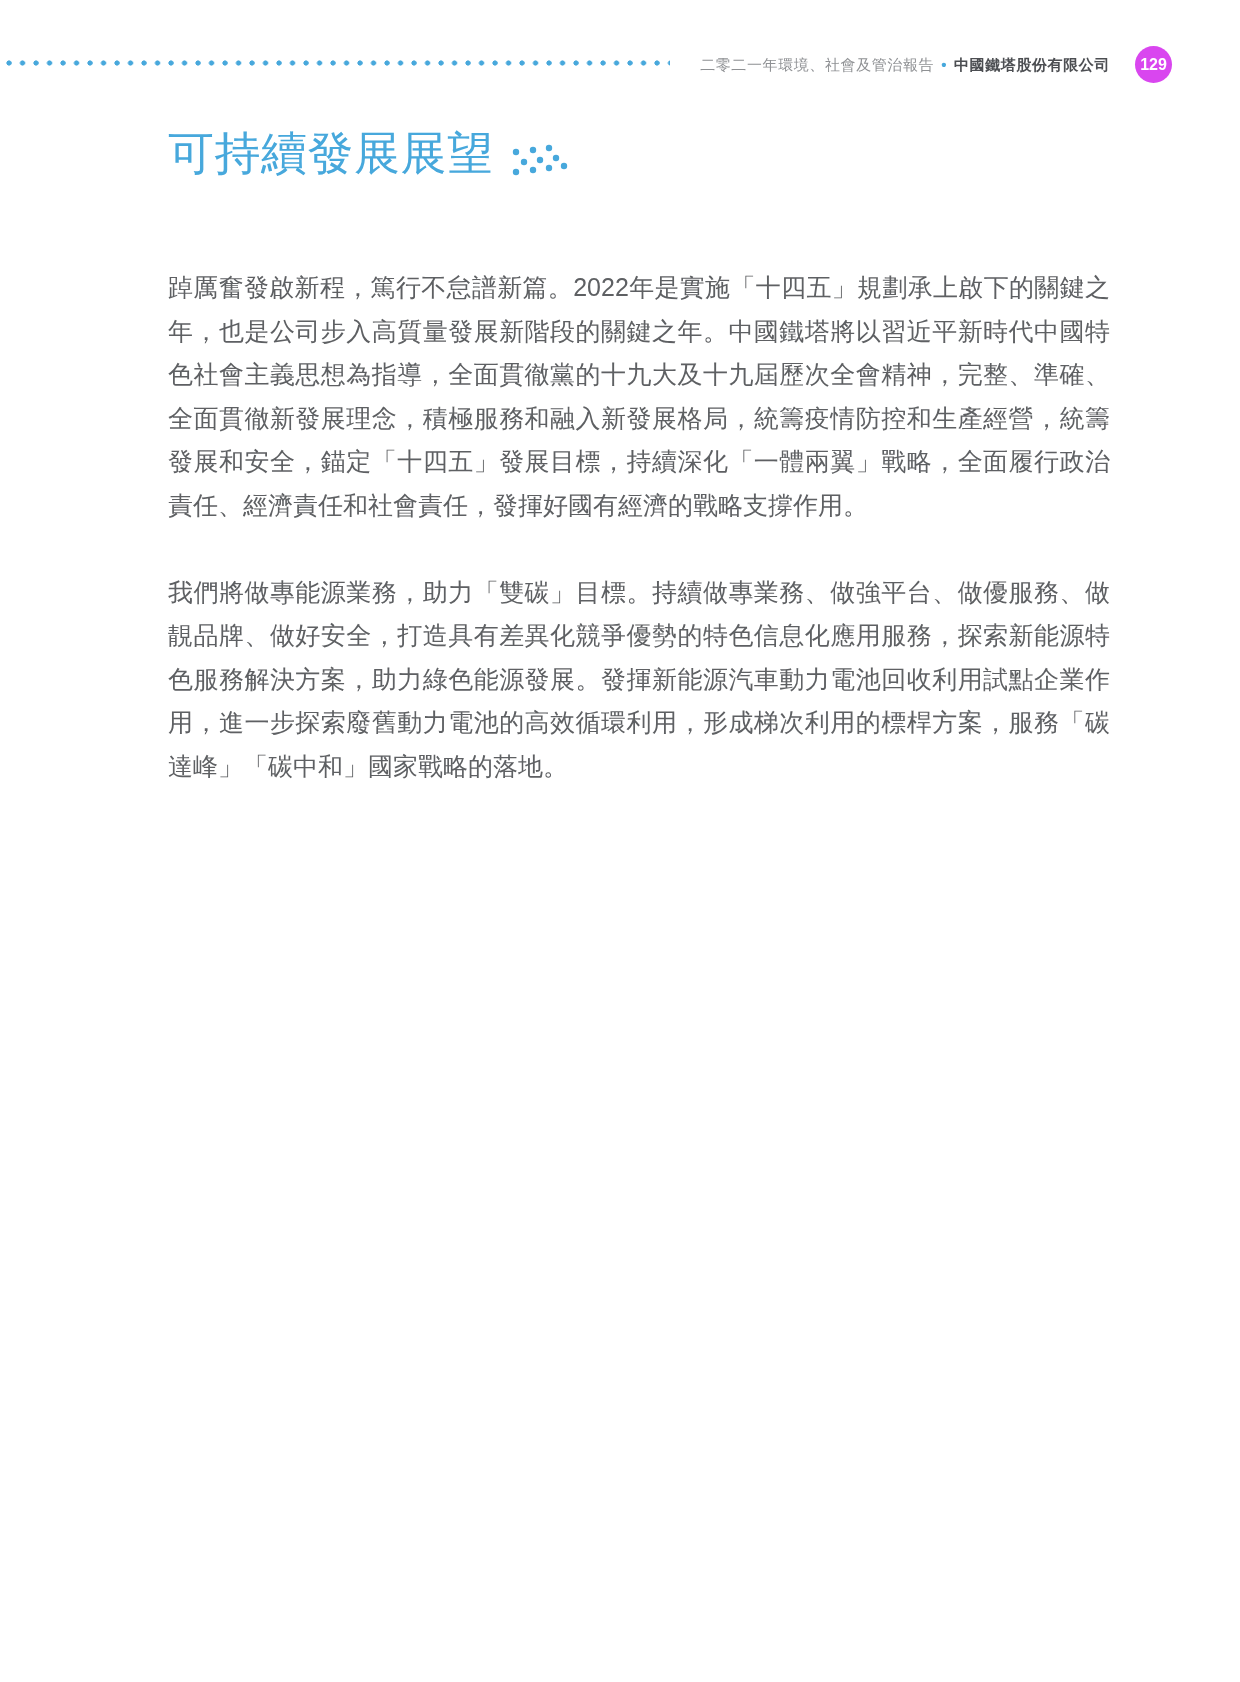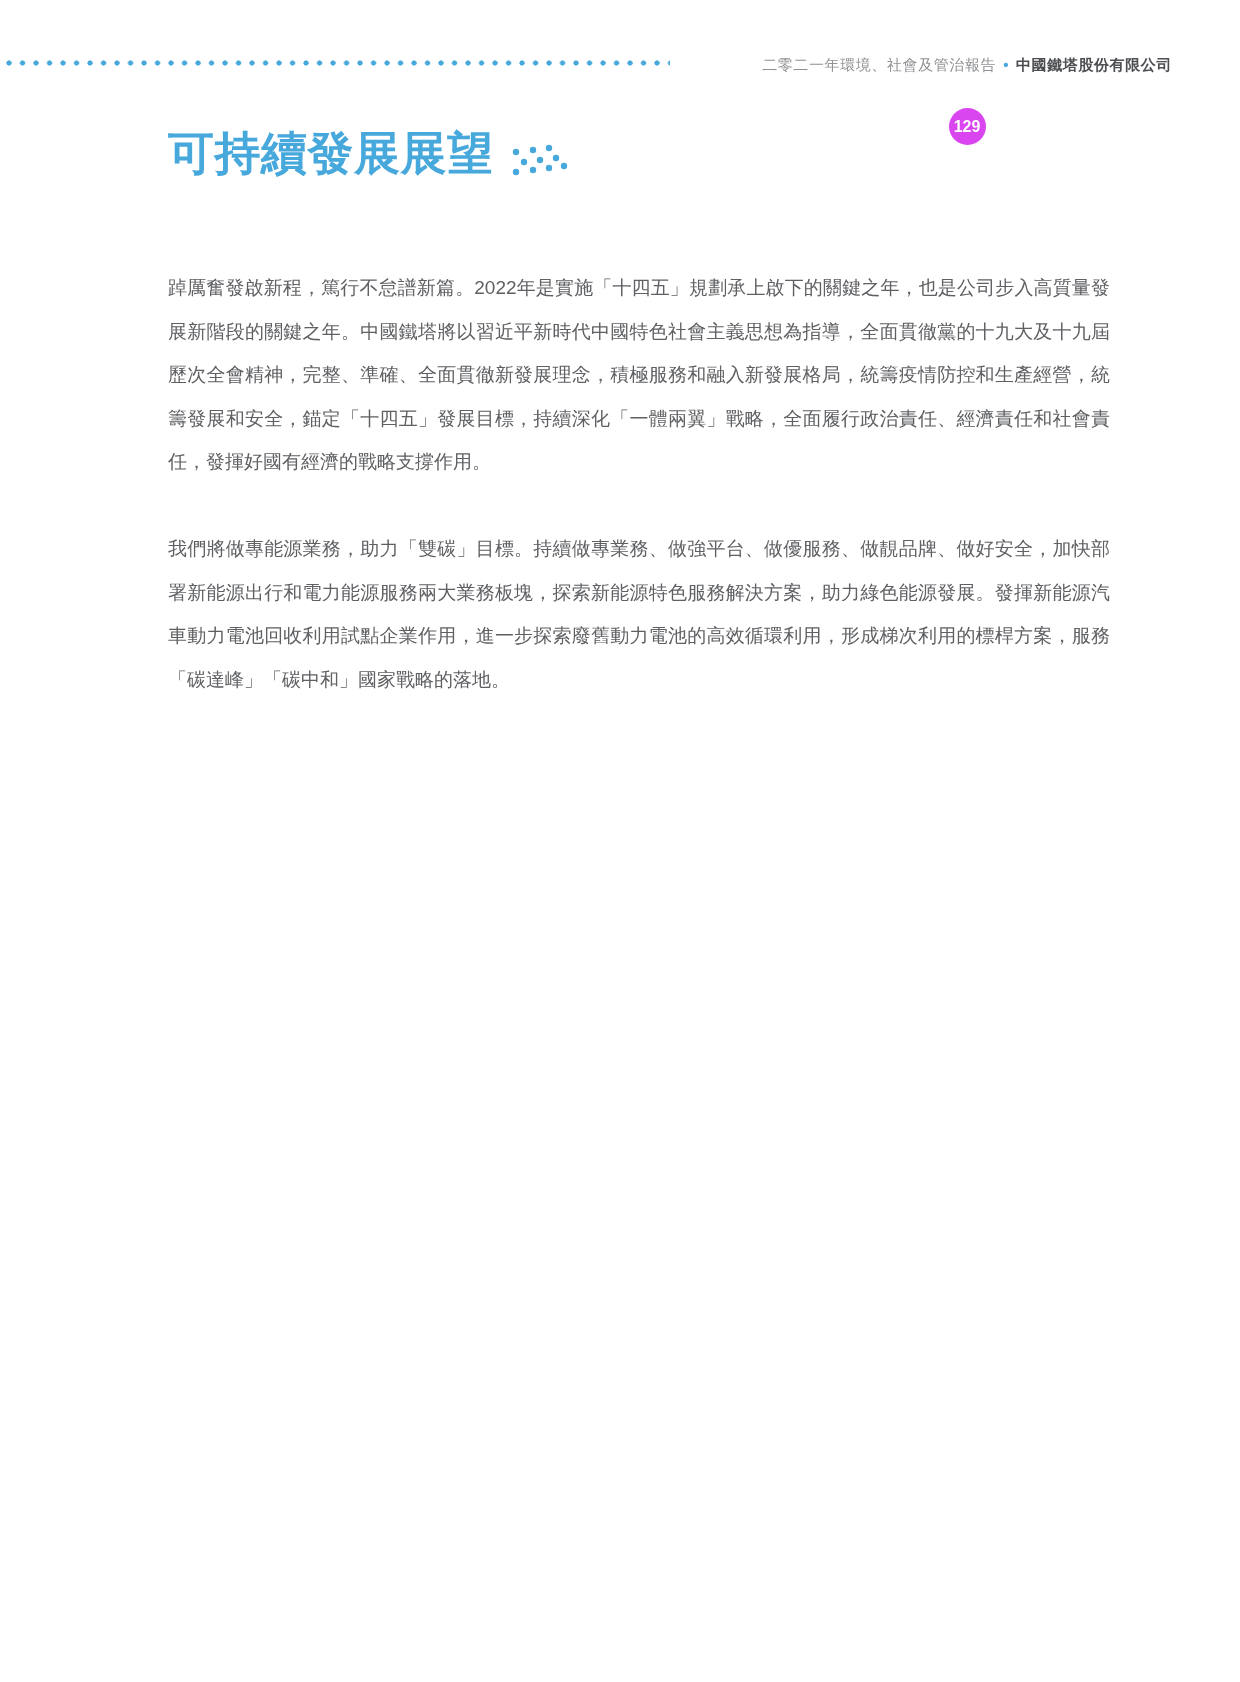--- a/index.html
+++ b/index.html
@@ -33,21 +33,20 @@
     background-repeat: repeat-x;
   }
   .header-right {
     position: absolute;
     top: 46px;
     right: 68px;
     height: 37px;
     display: flex;
     align-items: center;
     gap: 25px;
-    flex-direction: column;
   }
   .header-text {
     font-size: 15px;
     color: #8f9194;
     letter-spacing: 0.6px;
     white-space: nowrap;
     line-height: 37px;
   }
   .header-text .bullet {
     color: #47a8dc;
@@ -76,39 +75,39 @@
   .section-title-row {
     position: absolute;
     top: 126px;
     left: 168px;
     display: flex;
     align-items: center;
   }
   .section-title {
     margin: 0;
     font-size: 46px;
-    font-weight: bold;
+    font-weight: normal;
     color: #47a8dc;
     line-height: 1.2;
     letter-spacing: 0.5px;
   }
   .title-dots {
     margin-left: 15px;
     margin-top: 10px;
     flex: 0 0 auto;
   }
 
   
   .body-copy {
     position: absolute;
     top: 266px;
     left: 168px;
     width: 942px;
     color: #5e6063;
-    font-size: 19px;
+    font-size: 25px;
     line-height: 43.5px;
     text-align: justify;
     text-justify: inter-ideograph;
   }
   .body-copy p {
     margin: 0 0 43.5px 0;
   }
   .body-copy p:last-child {
     margin-bottom: 0;
   }
@@ -141,16 +140,16 @@
         <circle cx="7" cy="31" r="3.2"></circle>
         <circle cx="24" cy="29" r="3.2"></circle>
         <circle cx="40" cy="27" r="3.2"></circle>
         <circle cx="55" cy="25" r="3.2"></circle>
       </g>
     </svg>
   </div>
 
   <main class="body-copy">
     <p>踔厲奮發啟新程，篤行不怠譜新篇。2022年是實施「十四五」規劃承上啟下的關鍵之年，也是公司步入高質量發展新階段的關鍵之年。中國鐵塔將以習近平新時代中國特色社會主義思想為指導，全面貫徹黨的十九大及十九屆歷次全會精神，完整、準確、全面貫徹新發展理念，積極服務和融入新發展格局，統籌疫情防控和生產經營，統籌發展和安全，錨定「十四五」發展目標，持續深化「一體兩翼」戰略，全面履行政治責任、經濟責任和社會責任，發揮好國有經濟的戰略支撐作用。</p>
-    <p>我們將做專能源業務，助力「雙碳」目標。持續做專業務、做強平台、做優服務、做靚品牌、做好安全，加快部署新能源出行和電力能源服務兩大業務板塊，探索新能源特色服務解決方案，助力綠色能源發展。發揮新能源汽車動力電池回收利用試點企業作用，進一步探索廢舊動力電池的高效循環利用，形成梯次利用的標桿方案，服務「碳達峰」「碳中和」國家戰略的落地。</p>
+    <p>我們將做專能源業務，助力「雙碳」目標。持續做專業務、做強平台、做優服務、做靚品牌、做好安全，打造具有差異化競爭優勢的特色信息化應用服務，探索新能源特色服務解決方案，助力綠色能源發展。發揮新能源汽車動力電池回收利用試點企業作用，進一步探索廢舊動力電池的高效循環利用，形成梯次利用的標桿方案，服務「碳達峰」「碳中和」國家戰略的落地。</p>
   </main>
 
 </div>
 
 </body></html>

